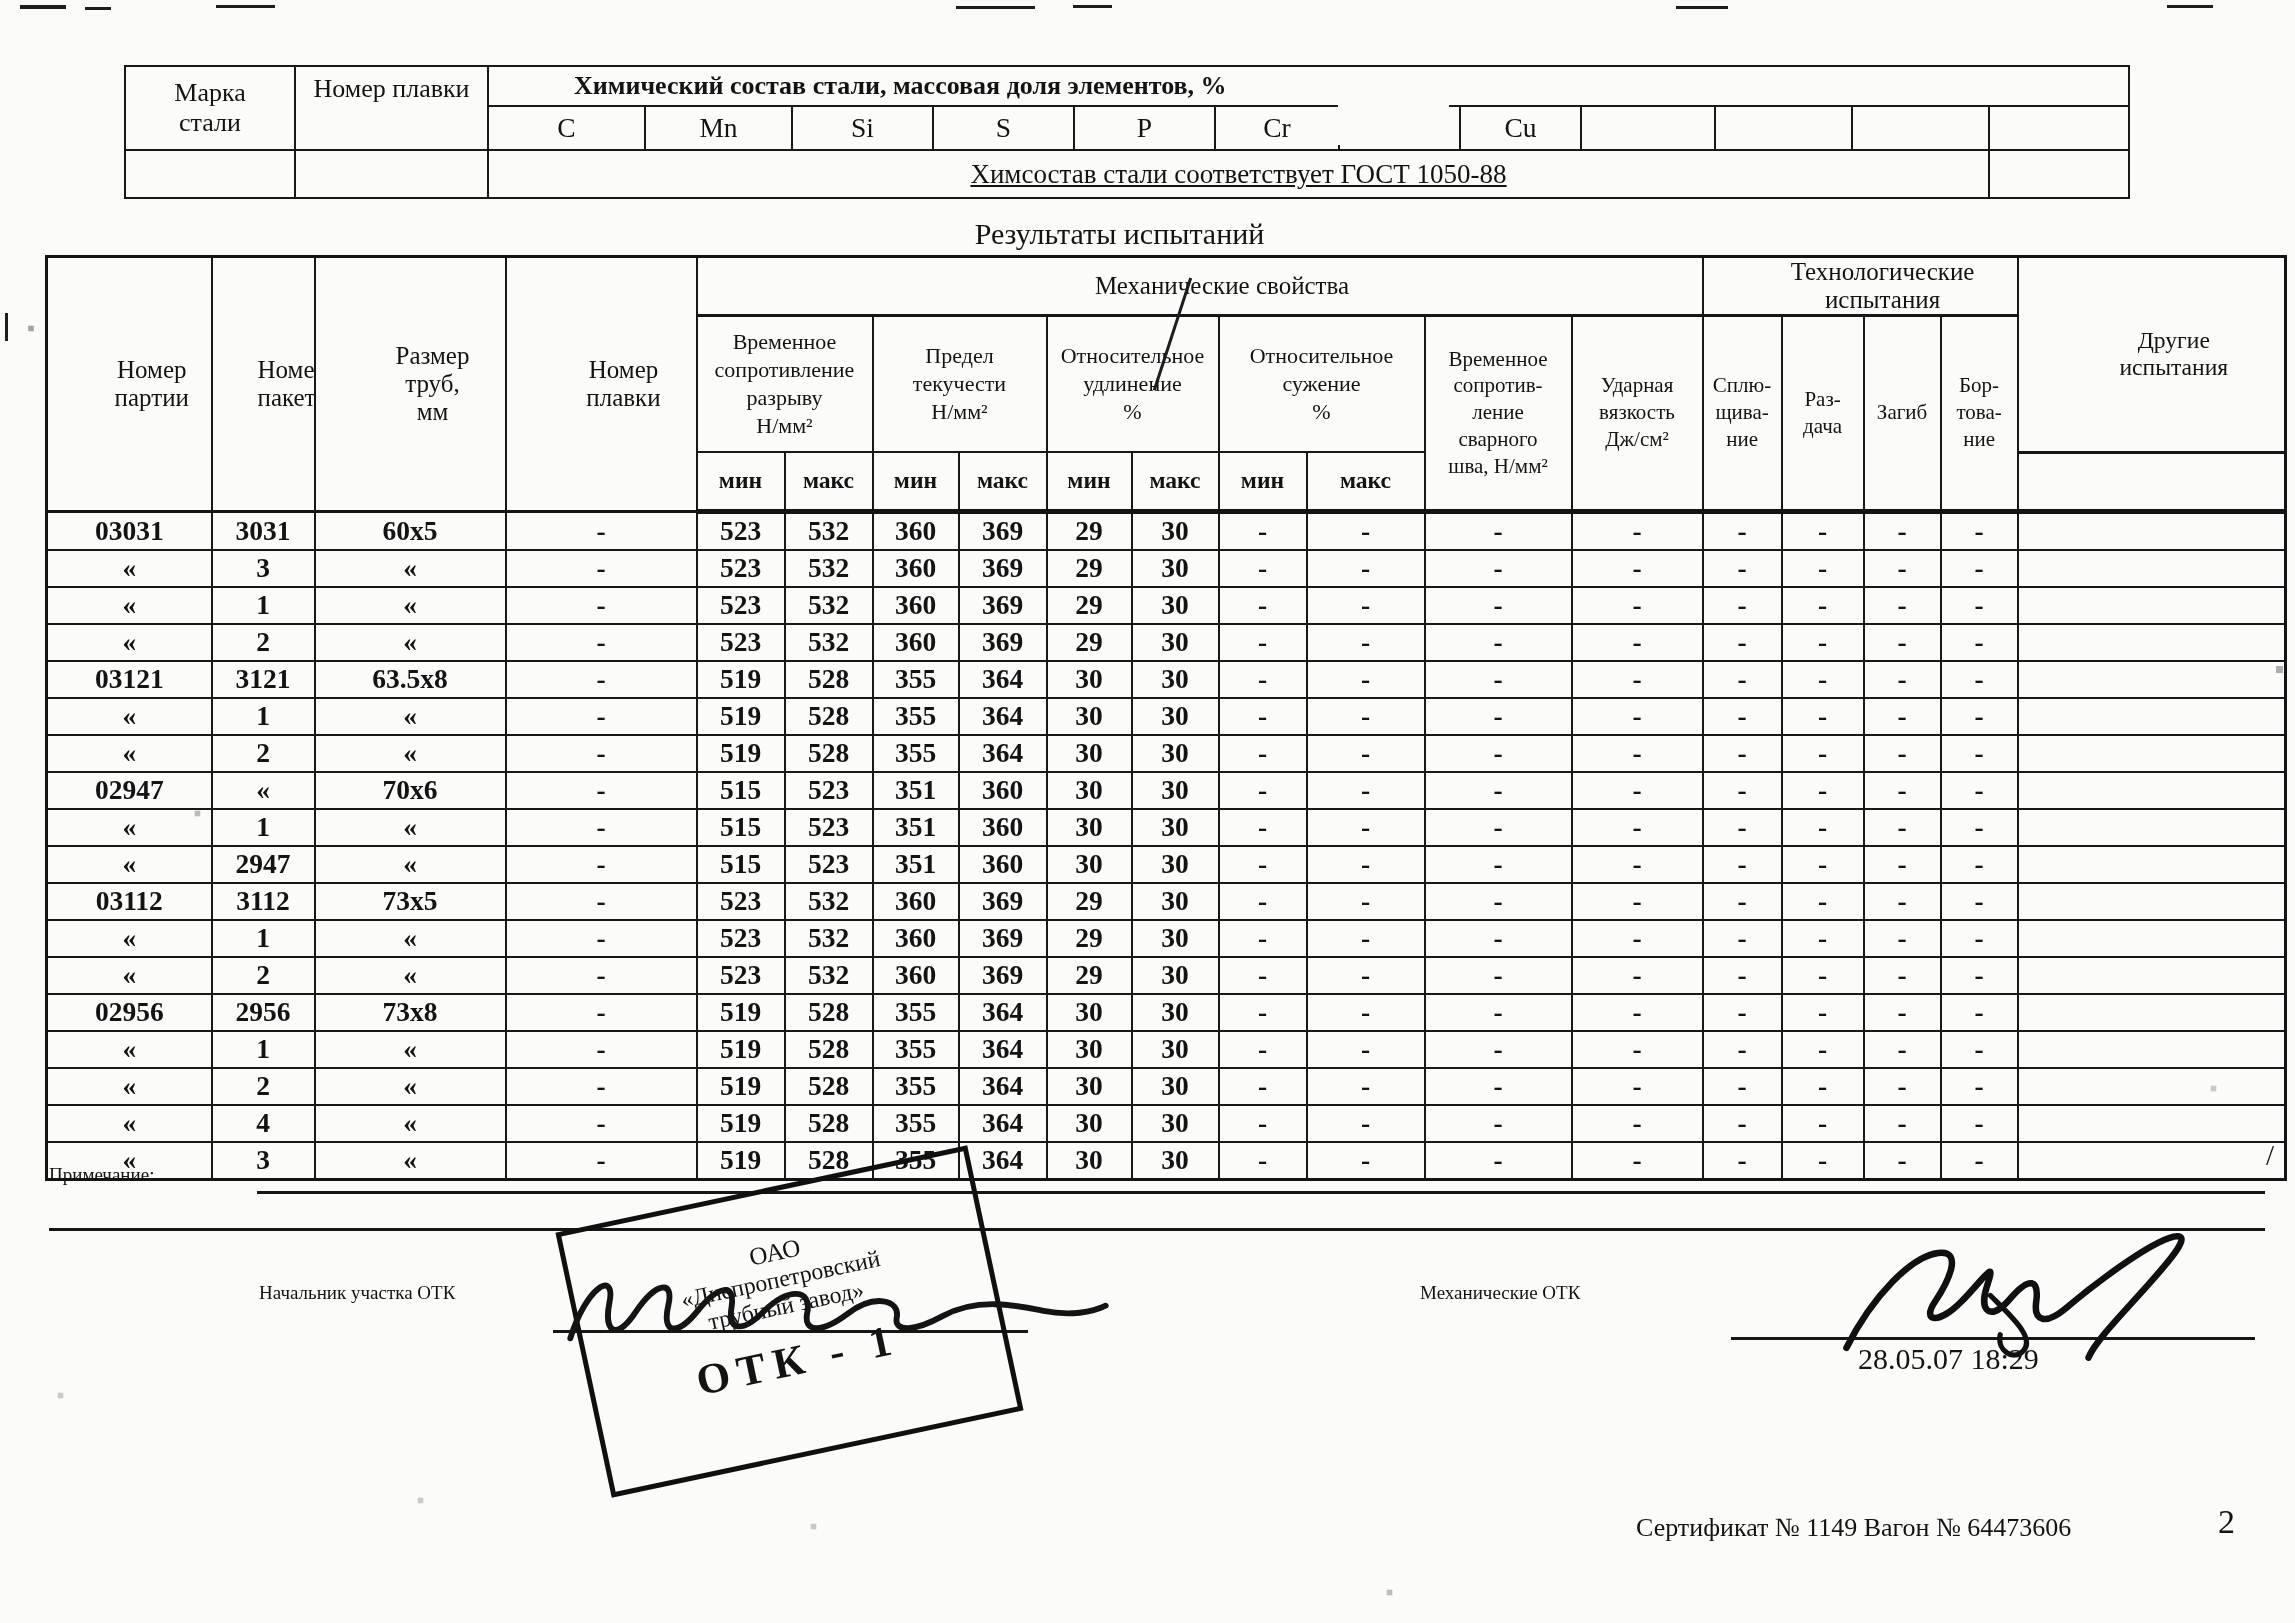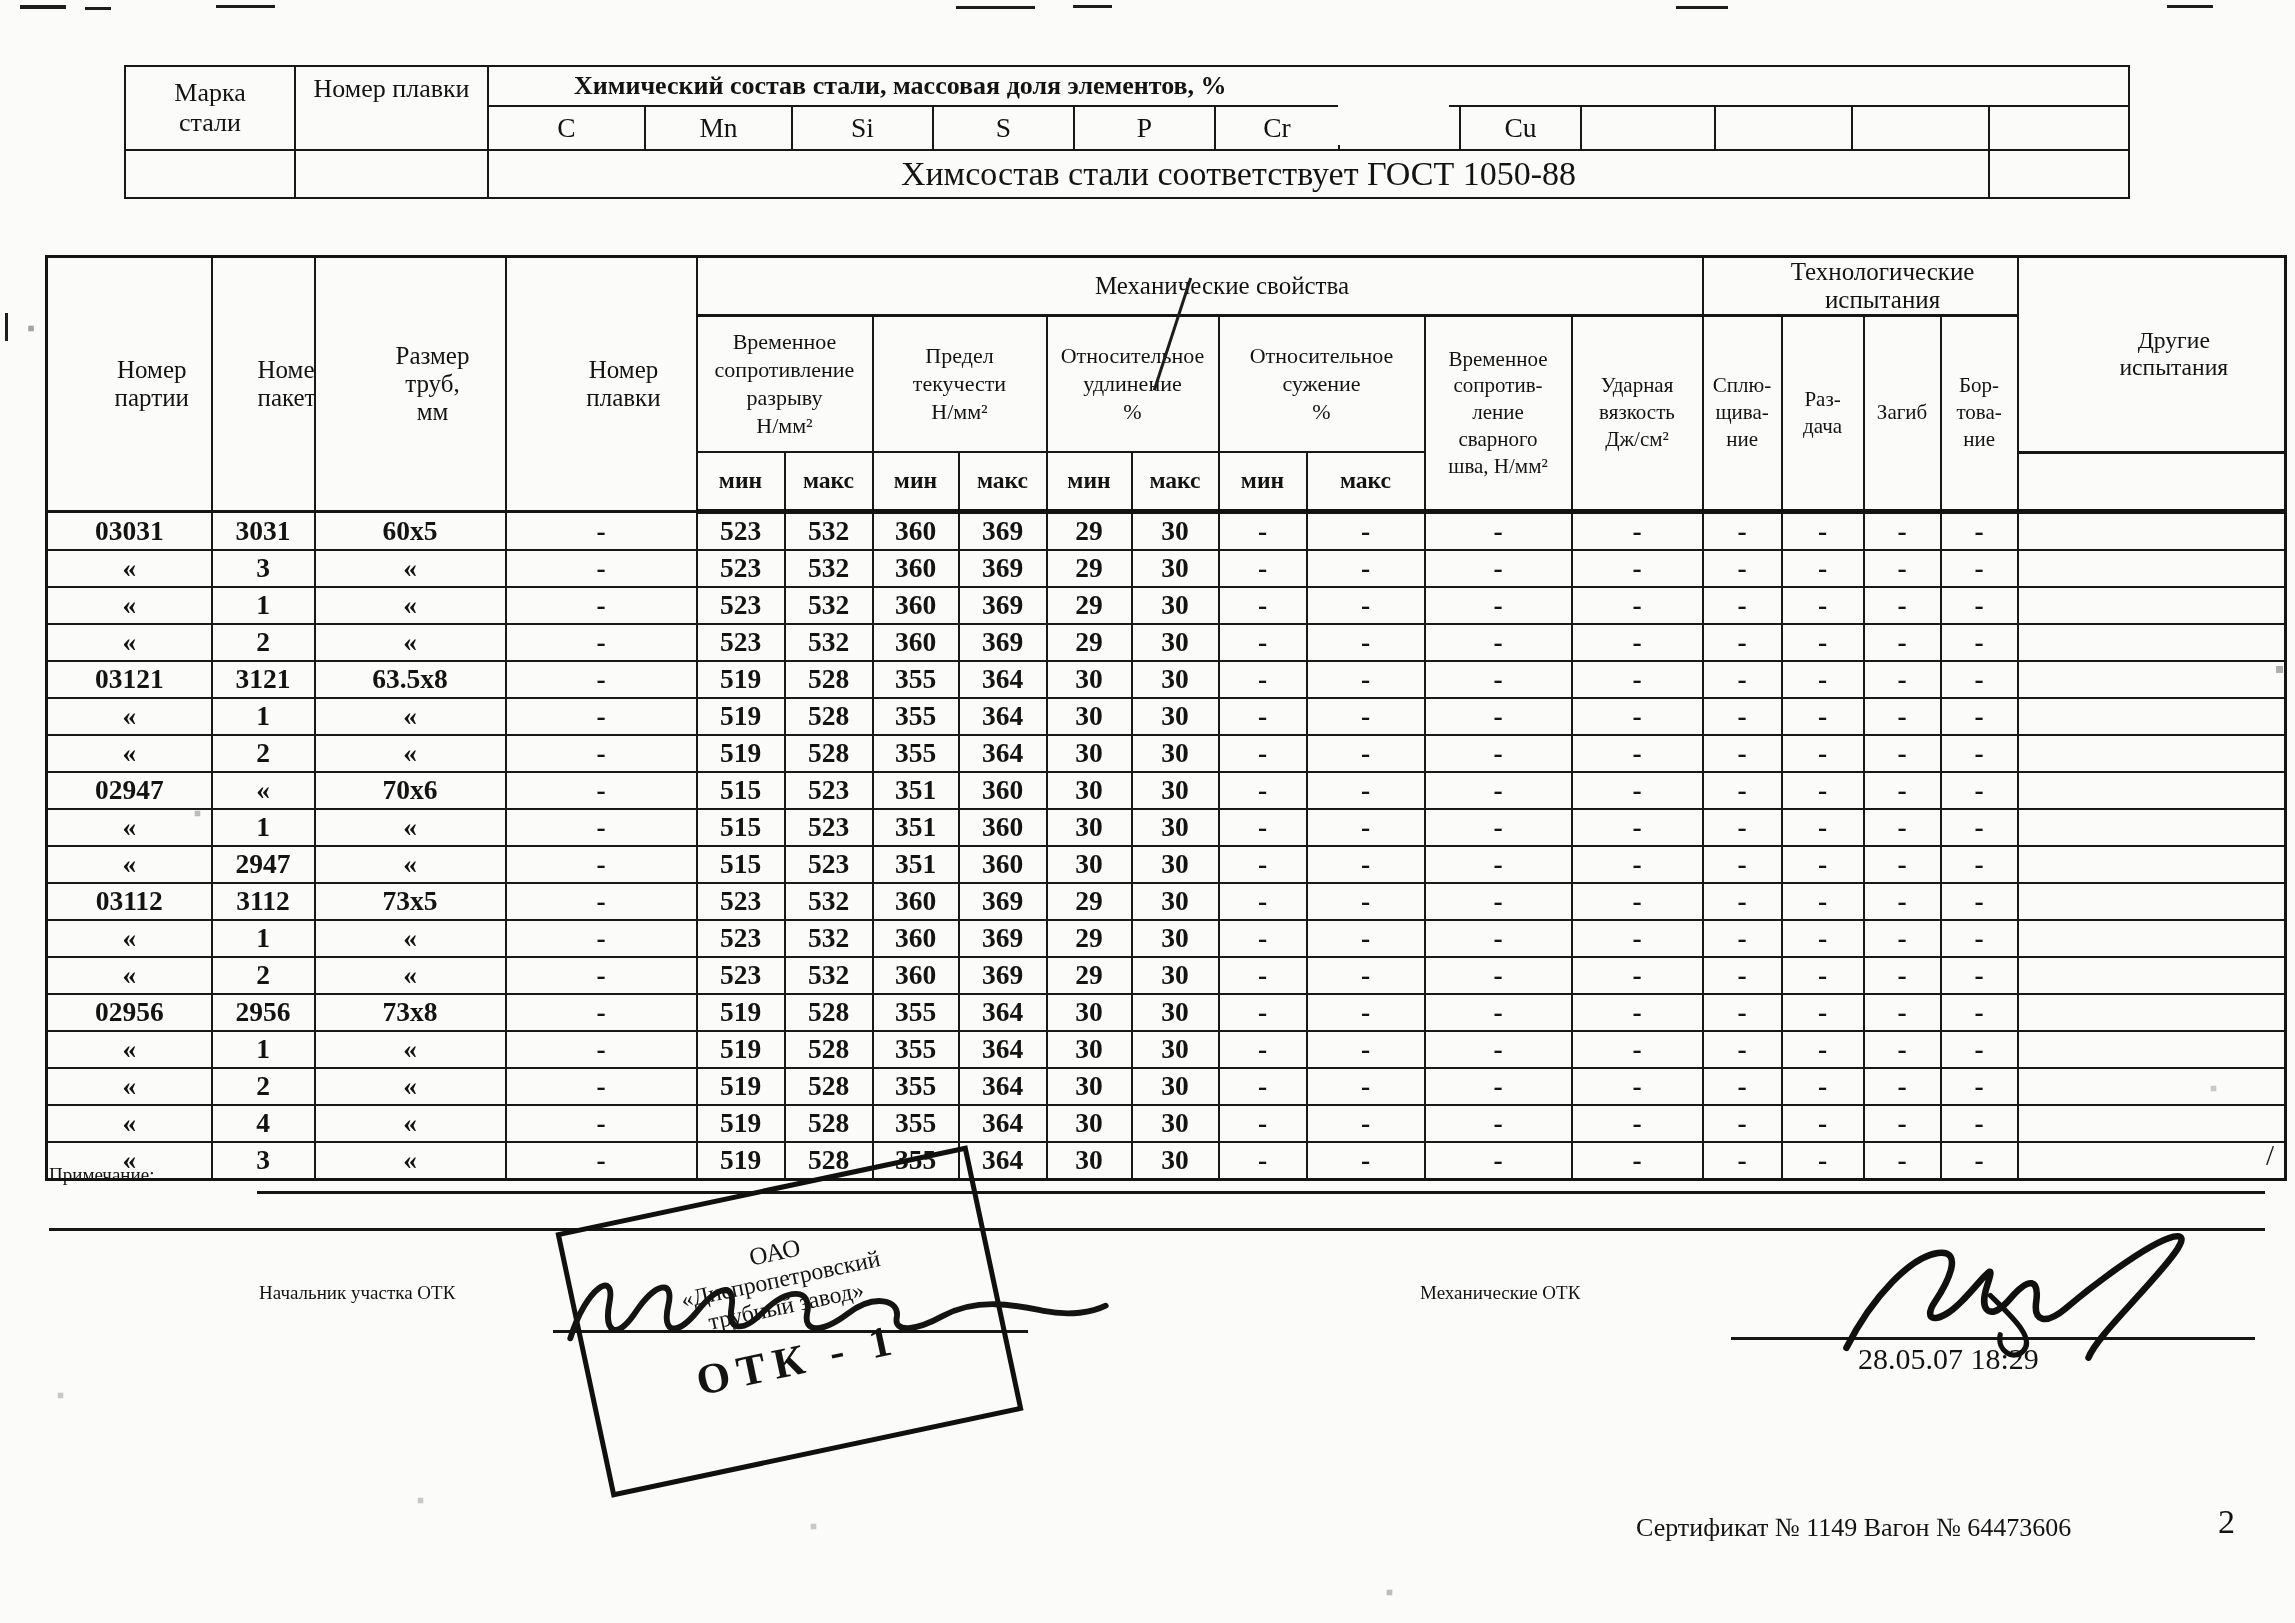--- a/index.html
+++ b/index.html
@@ -19,21 +19,21 @@
   #chem-table table{width:2006px;padding-left:24px;}
   #chem-table th,#chem-table td{
     border:2.6px solid #181818;
     text-align:center;vertical-align:middle;
     font-weight:normal;padding:0;
     overflow:hidden;
   }
   #chem-table .hdr{font-size:26px;}
   #chem-table .elem{font-size:27.5px;height:42px;}
   #chem-table .chem-span{font-size:26px;text-align:left;padding-left:85px;height:38px;font-weight:bold;}
-  #chem-table .gost{font-size:34px;height:46px;}
+  #chem-table .gost{font-size:27px;height:46px;text-decoration:underline;}
   .whiteout{position:absolute;background:#fbfbf9;}
   
   #results-title{position:absolute;left:838px;top:217px;width:563px;text-align:center;font-size:30px;}
   #results-table{position:absolute;left:45px;top:255px;}
   #results-table table{width:2240px;}
   #results-table th,#results-table td{
     border:2px solid #181818;
     text-align:center;vertical-align:middle;
     padding:0;overflow:hidden;
   }
@@ -127,20 +127,21 @@
         <td></td>
         <td colspan="11" class="gost">Химсостав стали соответствует ГОСТ 1050-88</td>
         <td></td>
       </tr>
     </tbody>
       </table>
 
     <div class="whiteout" style="left:1214px;top:3.9px;width:111px;height:76px;"></div>
   </div>
 
+  <div id="results-title">Результаты испытаний</div>
 
   <div id="results-table">
     <table>
       <colgroup>
         <col style="width:165px">
           <col style="width:103px">
           <col style="width:191px">
           <col style="width:191px">
         <col style="width:88px">
           <col style="width:88px">

